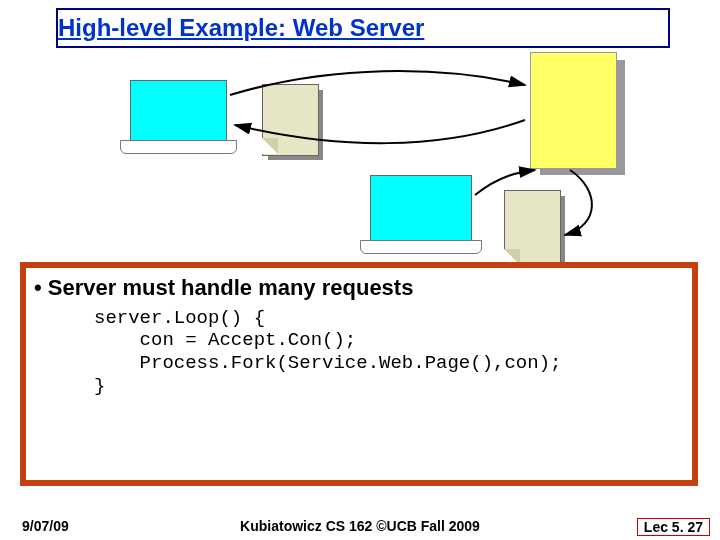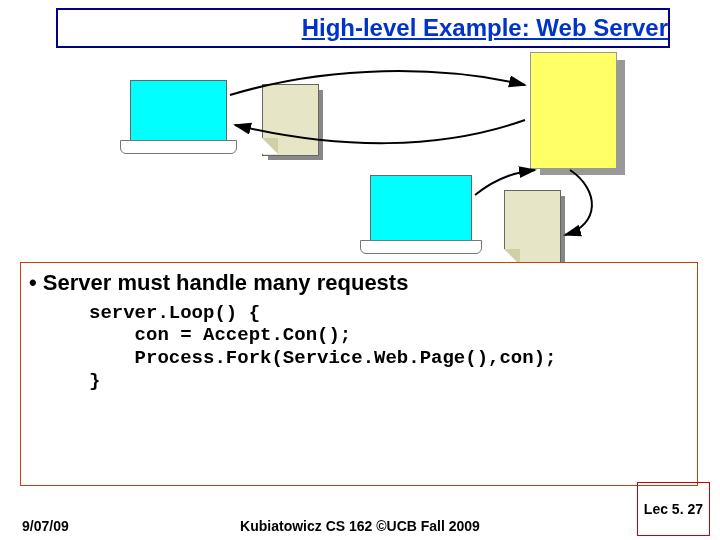--- a/index.html
+++ b/index.html
@@ -11,21 +11,21 @@
     font-family: "Comic Sans MS", cursive, sans-serif;
     position: relative;
     overflow: hidden;
   }
   .title-box {
     position: absolute;
     left: 56px;
     top: 8px;
     width: 610px;
     border: 2px solid #000080;
-    text-align: right;
+    text-align: left;
     padding: 4px 0;
   }
   .title-text {
     color: #0033cc;
     font-weight: bold;
     font-size: 24px;
     text-decoration: underline;
   }
   .diagram {
     position: absolute;
@@ -48,51 +48,51 @@
   .page2-shadow { position:absolute; left:510px; top:196px; width:55px; height:75px; background:#888; }
   .page2        { position:absolute; left:504px; top:190px; width:55px; height:75px; background:#e6e6c7; border:1px solid #666; }
   .page2-fold   { position:absolute; left:504px; top:249px; width:0; height:0; border-left:16px solid #fff; border-top:16px solid #cfcfa8; }
 
   .content-box {
     position: absolute;
     left: 20px;
     top: 262px;
     width: 678px;
     height: 224px;
-    border: 1px solid #c2410c;
+    border: 6px solid #c2410c;
     background: #fff;
     padding: 6px 8px 0 8px;
     box-sizing: border-box;
   }
   .bullet {
     font-size: 22px;
     font-weight: bold;
     margin: 0;
     line-height: 1.3;
   }
   .bullet::before { content: "• "; }
   .code {
     font-family: "Courier New", monospace;
     font-size: 19px;
-    font-weight: bold;
+    font-weight: normal;
     white-space: pre;
     margin: 4px 0 6px 60px;
     line-height: 1.2;
   }
   .footer {
     position: absolute;
     left: 0;
     bottom: 6px;
     width: 720px;
     font-size: 14px;
     font-weight: bold;
   }
   .footer-left   { position:absolute; left:22px;  bottom:0; }
   .footer-center { position:absolute; left:0; right:0; bottom:0; text-align:center; }
-  .footer-right  { position:absolute; right:10px; bottom:-2px; border:1px solid #c00; padding:18px 6px; }
+  .footer-right  { position:absolute; right:10px; bottom:-2px; border:1px solid #c00; padding:0 6px; }
   svg { position:absolute; left:0; top:0; }
 </style>
 </head>
 <body>
 
 <div class="title-box">
   <span class="title-text">High-level Example: Web Server</span>
 </div>
 
 <div class="diagram">

